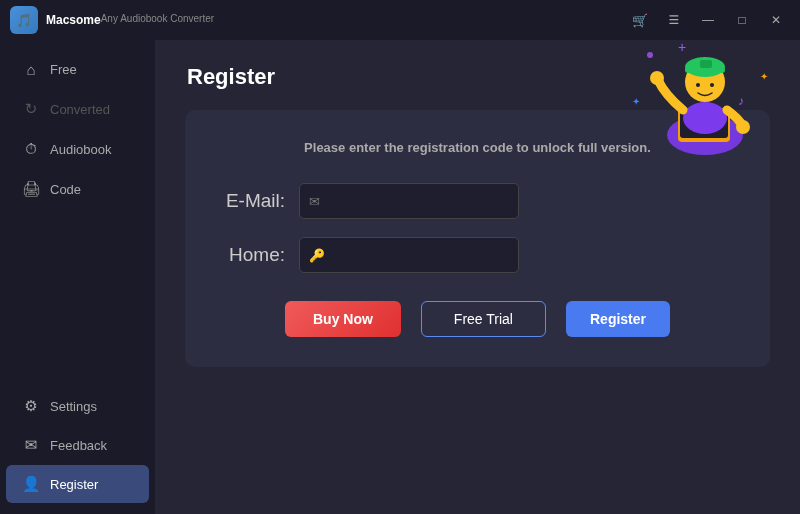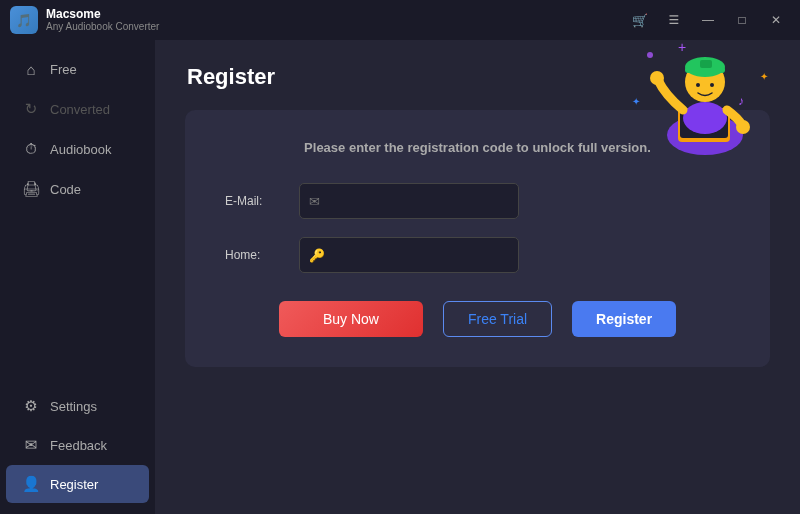--- a/index.html
+++ b/index.html
@@ -34,21 +34,20 @@
       height: 28px;
       background: linear-gradient(135deg, #4a90d9, #357abd);
       border-radius: 6px;
       display: flex;
       align-items: center;
       justify-content: center;
       font-size: 14px;
     }
     .app-name {
       display: flex;
-      flex-direction: column;
     }
     .app-title {
       font-size: 12px;
       font-weight: 600;
       color: #fff;
       line-height: 1.2;
     }
     .app-subtitle {
       font-size: 10px;
       color: #888;
@@ -180,24 +179,24 @@
       margin-bottom: 28px;
       font-weight: bold;
     }
 
     .form-row {
       display: flex;
       align-items: center;
       margin-bottom: 18px;
     }
     .form-label {
-      font-size: 12px;
+      font-size: 19px;
       color: #ccc;
       width: 60px;
-      text-align: left;
+      text-align: right;
       margin-right: 14px;
       flex-shrink: 0;
     }
     .form-input {
       flex: 1;
       height: 36px;
       background: #1e1e2e;
       border: 1px solid #444;
       border-radius: 5px;
       color: #ccc;
@@ -224,31 +223,31 @@
       align-items: center;
       justify-content: center;
       gap: 20px;
       margin-top: 28px;
     }
     .btn-buy {
       background: linear-gradient(135deg, #f05a5a, #e03030);
       color: #fff;
       border: none;
       border-radius: 6px;
-      padding: 10px 44px;
+      padding: 10px 28px;
       font-size: 14px;
-      font-weight: 400;
+      font-weight: 700;
       cursor: pointer;
     }
     .btn-trial {
       background: transparent;
-      color: #3b82f6;
+      color: #ffffff;
       border: 1.5px solid #5b8af0;
       border-radius: 6px;
-      padding: 9px 24px;
+      padding: 9px 32px;
       font-size: 14px;
       font-weight: 500;
       cursor: pointer;
     }
     .btn-register {
       background: #4a7af0;
       color: #fff;
       border: none;
       border-radius: 6px;
       padding: 10px 24px;

